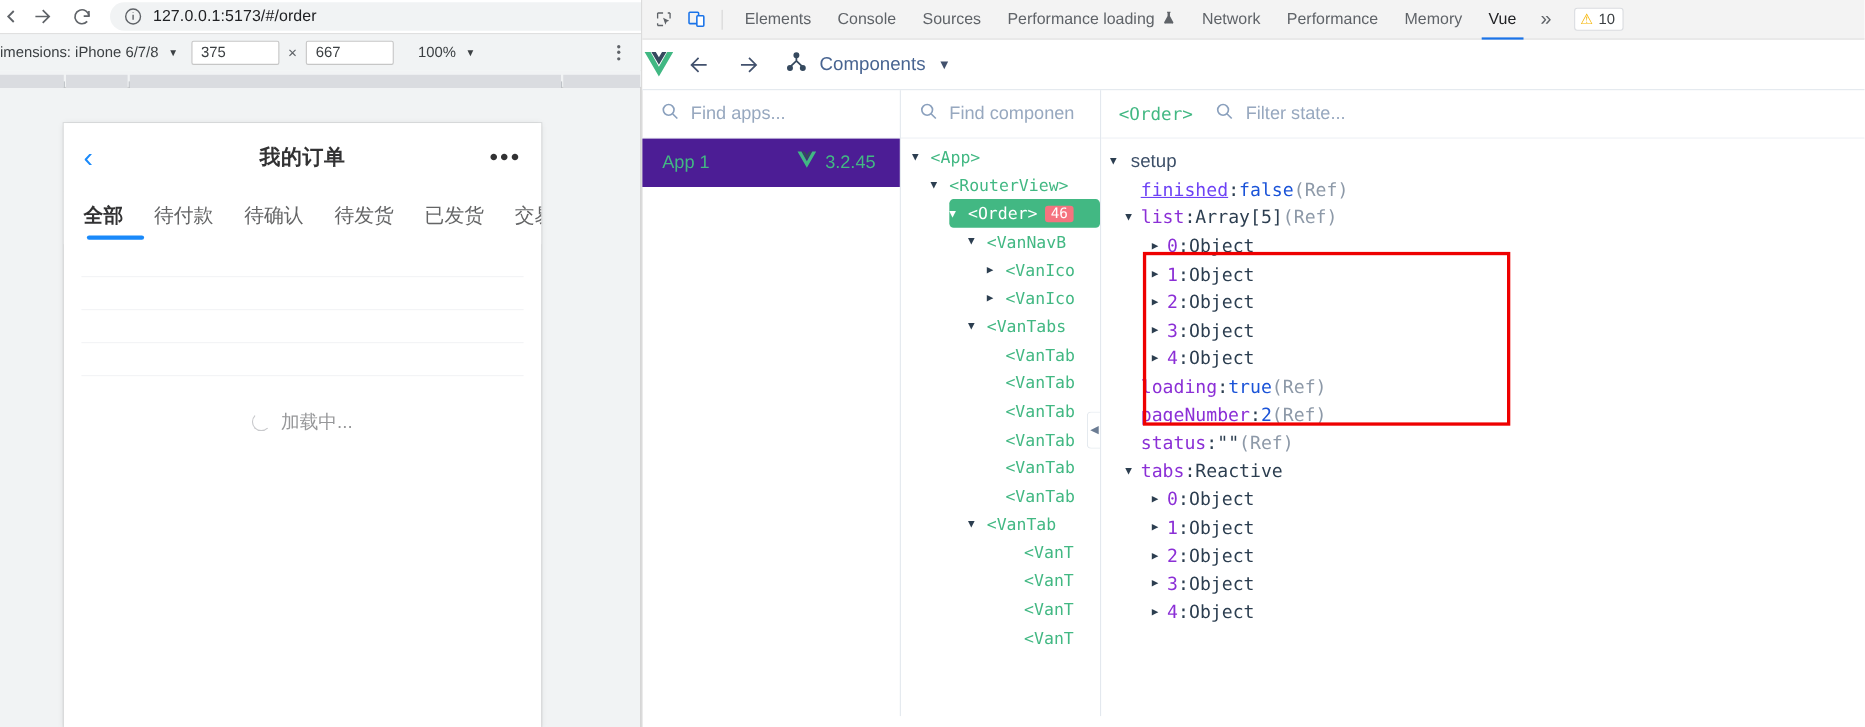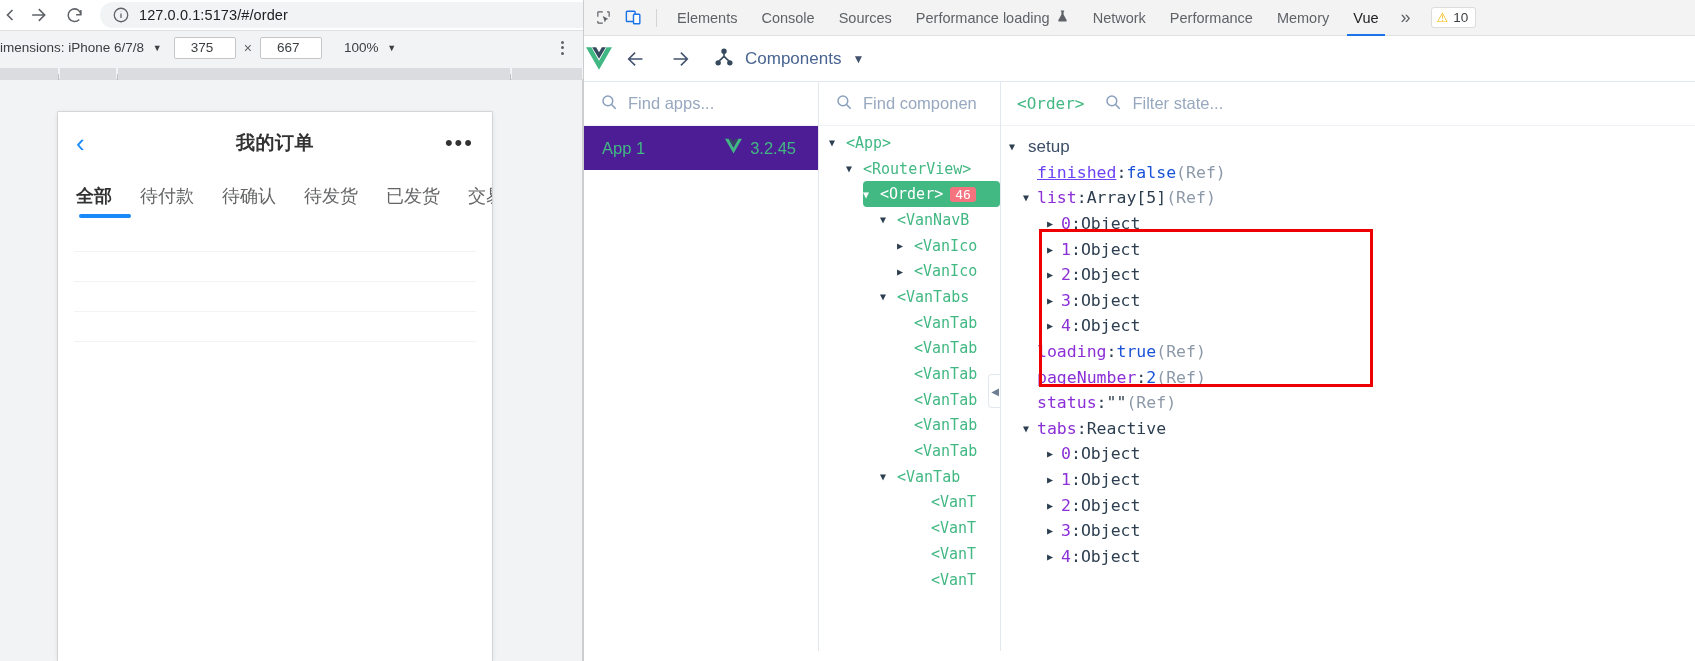--- a/index.html
+++ b/index.html
@@ -42,23 +42,23 @@
   .device-bar {
     position: absolute; left: 0; top: 30px; width: 583px; height: 34px;
     background: #f1f3f4;
     border-top: 1px solid #e0e0e0;
     display: flex; align-items: center;
     font-size: 13.5px; color: #3c4043;
   }
   .dim-label { margin-left: 0px; white-space: nowrap; }
   .caret { font-size: 9px; margin-left: 5px; position: relative; top: -1px; }
   .num-box {
-    width: 62px; height: 22px; margin-left: 12px;
+    width: 80px; height: 22px; margin-left: 12px;
     border: 1px solid #c6c6c6; border-radius: 2px; background: #fff;
-    display: flex; align-items: center; padding-left: 16px;
+    display: flex; align-items: center; padding-left: 8px;
     font-size: 13.5px; color: #3c4043;
   }
   .times { margin: 0 8px; color: #5f6368; font-size: 14px; }
   .zoom-sel { margin-left: 22px; font-size: 13.5px; color: #3c4043; white-space: nowrap; }
   .kebab {
     position: absolute; right: 12px; top: 50%; transform: translateY(-50%);
     width: 18px; height: 18px; display:flex; flex-direction:column;
     align-items:center; justify-content:center; gap: 2.5px;
   }
   .kebab i { width: 3px; height: 3px; border-radius: 50%; background: #5f6368; display:block; }
@@ -355,20 +355,24 @@
       <div class="tab">已发货</div>
       <div class="tab">交易完成</div>
       <div class="tab-underline" style="background: rgb(25, 137, 250);"></div>
     </div>
 
     <div class="list-rows">
       <div class="row"></div>
       <div class="row"></div>
       <div class="row"></div>
       <div class="row"></div>
+    </div>
+    <div class="loading">
+      <span class="spinner"></span>
+      <span>加载中...</span>
     </div>
   </div>
 </div>
 
 <div class="devtools">
 
   <div class="dt-tabbar">
     <div class="dt-icobtn">
       <svg width="17" height="17" viewBox="0 0 24 24" fill="none" stroke="currentColor" stroke-width="1.7">
           <path d="M4 4h7M4 4v7M20 4h-3M20 4v7M4 20h7M4 20v-3"></path>

